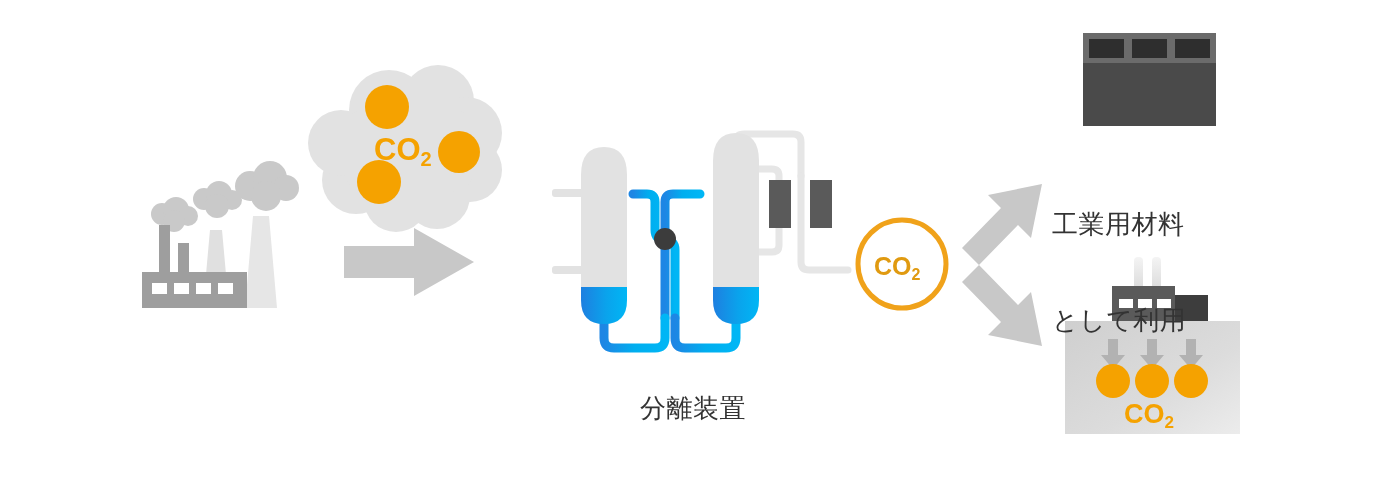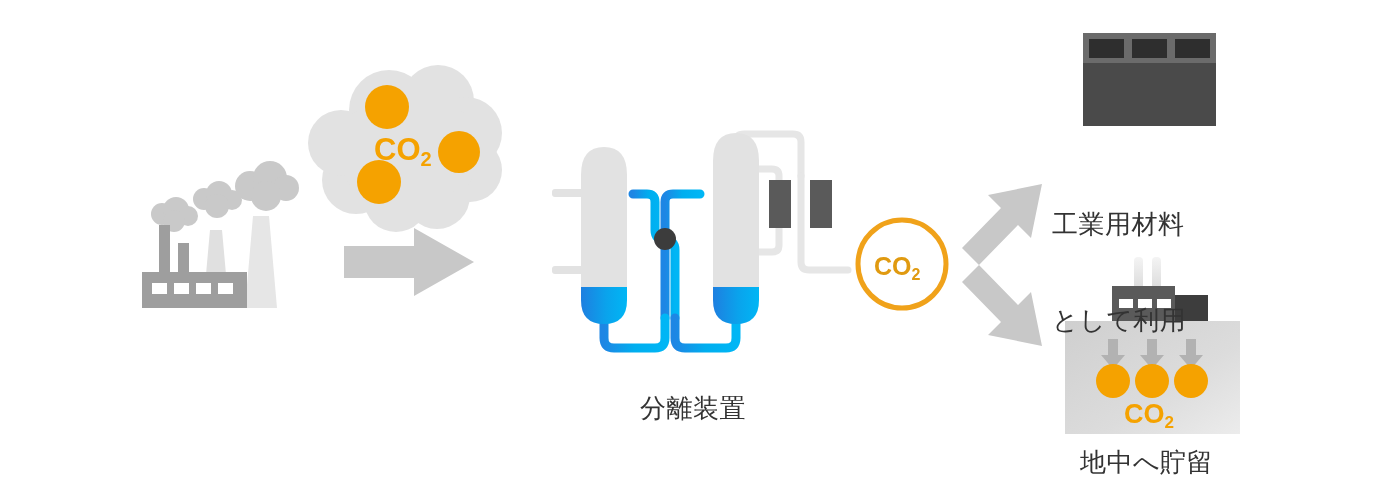--- a/index.html
+++ b/index.html
@@ -199,15 +199,14 @@
     </g>
   </svg>
 
   <div class="jp-label" id="label-separator">分離装置</div>
 
   <div class="jp-label" id="label-material">
     <div>工業用材料</div>
     <div>として利用</div>
   </div>
 
-  <div class="jp-label" id="label-storage">地中へ貯留</div>
 
 </div>
 
 </body></html>

